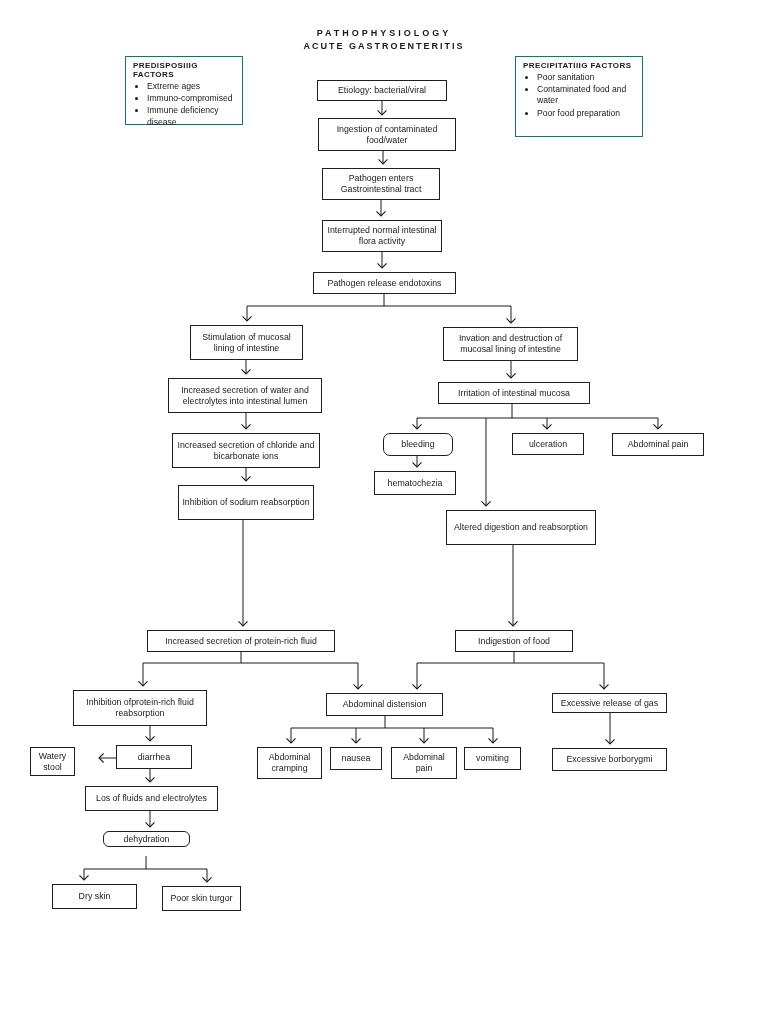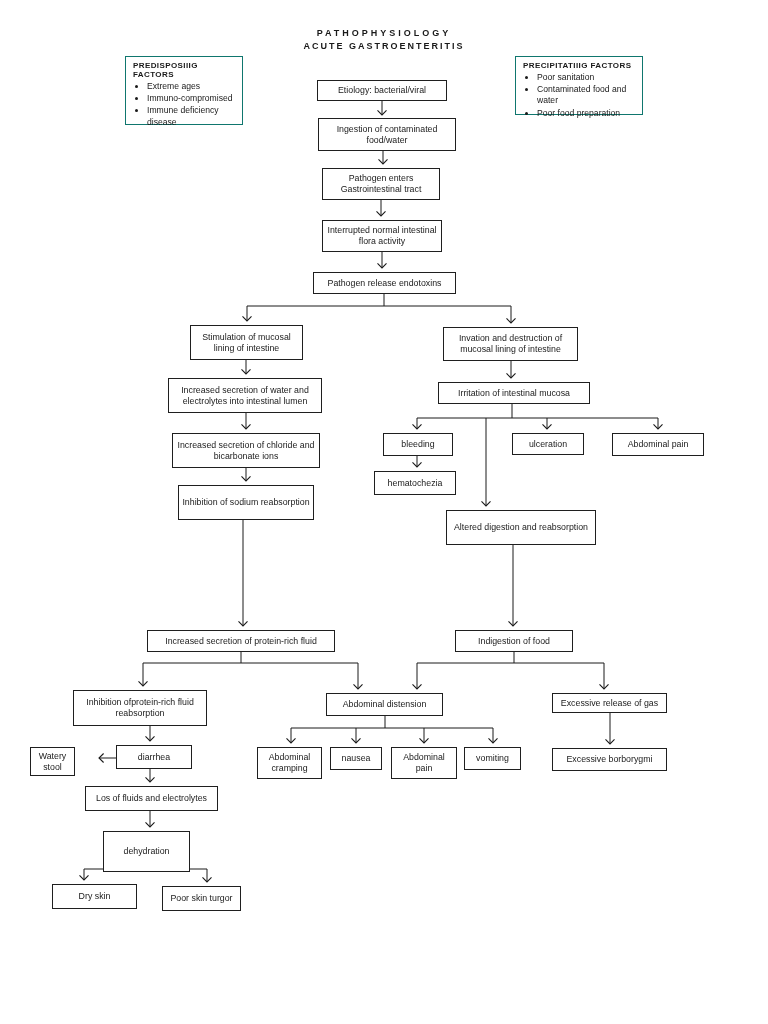--- a/index.html
+++ b/index.html
@@ -94,21 +94,21 @@
 
   <div class="factorbox" style="left:125px;top:56px;width:118px;height:69px;">
     <div class="ftitle">PREDISPOSIIIG FACTORS</div>
     <ul>
       <li>Extreme ages</li>
       <li>Immuno-compromised</li>
       <li>Immune deficiency disease</li>
     </ul>
   </div>
 
-  <div class="factorbox" style="left:515px;top:56px;width:128px;height:59px;">
+  <div class="factorbox" style="left:515px;top:56px;width:128px;height:81px;">
     <div class="ftitle">PRECIPITATIIIG FACTORS</div>
     <ul>
       <li>Poor sanitation</li>
       <li>Contaminated food and water</li>
       <li>Poor food preparation</li>
     </ul>
   </div>
 
   <div class="node" style="left:317px;top:80px;width:130px;height:21px;">Etiology: bacterial/viral</div>
   <div class="node" style="left:318px;top:106px;width:138px;height:33px;margin-top:12px;">Ingestion of contaminated food/water</div>
@@ -117,32 +117,32 @@
   <div class="node" style="left:313px;top:272px;width:143px;height:22px;">Pathogen release endotoxins</div>
 
   <div class="node" style="left:190px;top:325px;width:113px;height:35px;">Stimulation of mucosal lining of intestine</div>
   <div class="node" style="left:168px;top:378px;width:154px;height:35px;">Increased secretion of water and electrolytes into intestinal lumen</div>
   <div class="node" style="left:172px;top:433px;width:148px;height:35px;">Increased secretion of chloride and bicarbonate ions</div>
   <div class="node" style="left:178px;top:485px;width:136px;height:35px;">Inhibition of sodium reabsorption</div>
   <div class="node" style="left:147px;top:630px;width:188px;height:22px;">Increased secretion of protein-rich fluid</div>
 
   <div class="node" style="left:443px;top:327px;width:135px;height:34px;">Invation and destruction of mucosal lining of intestine</div>
   <div class="node" style="left:438px;top:382px;width:152px;height:22px;">Irritation of intestinal mucosa</div>
-  <div class="node" style="left:383px;top:433px;width:70px;height:23px;">bleeding</div>
+  <div class="node" style="left:383px;top:433px;width:70px;height:23px;border-radius:7px;">bleeding</div>
   <div class="node" style="left:512px;top:433px;width:72px;height:22px;">ulceration</div>
   <div class="node" style="left:612px;top:433px;width:92px;height:23px;">Abdominal pain</div>
   <div class="node" style="left:374px;top:471px;width:82px;height:24px;">hematochezia</div>
   <div class="node" style="left:446px;top:510px;width:150px;height:35px;">Altered digestion and reabsorption</div>
   <div class="node" style="left:455px;top:630px;width:118px;height:22px;">Indigestion of food</div>
 
   <div class="node" style="left:73px;top:690px;width:134px;height:36px;">Inhibition ofprotein-rich fluid reabsorption</div>
   <div class="node" style="left:116px;top:745px;width:76px;height:24px;">diarrhea</div>
   <div class="node" style="left:30px;top:747px;width:45px;height:29px;">Watery stool</div>
   <div class="node" style="left:85px;top:786px;width:133px;height:25px;">Los of fluids and electrolytes</div>
-  <div class="node" style="left:103px;top:831px;width:87px;height:41px;">dehydration</div>
+  <div class="node" style="left:103px;top:831px;width:87px;height:16px;border-radius:6px;">dehydration</div>
   <div class="node" style="left:52px;top:884px;width:85px;height:25px;">Dry skin</div>
   <div class="node" style="left:162px;top:886px;width:79px;height:25px;">Poor skin turgor</div>
 
   <div class="node" style="left:326px;top:693px;width:117px;height:23px;">Abdominal distension</div>
   <div class="node" style="left:257px;top:747px;width:65px;height:32px;">Abdominal cramping</div>
   <div class="node" style="left:330px;top:747px;width:52px;height:23px;">nausea</div>
   <div class="node" style="left:391px;top:747px;width:66px;height:32px;">Abdominal pain</div>
   <div class="node" style="left:464px;top:747px;width:57px;height:23px;">vomiting</div>
 
   <div class="node" style="left:552px;top:693px;width:115px;height:20px;">Excessive release of gas</div>

